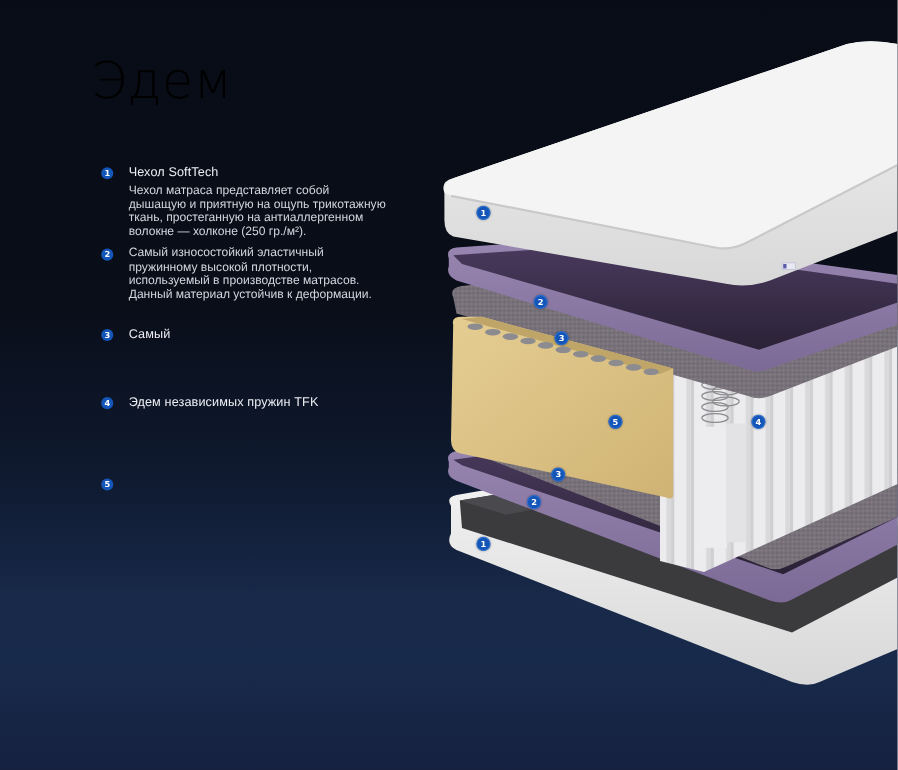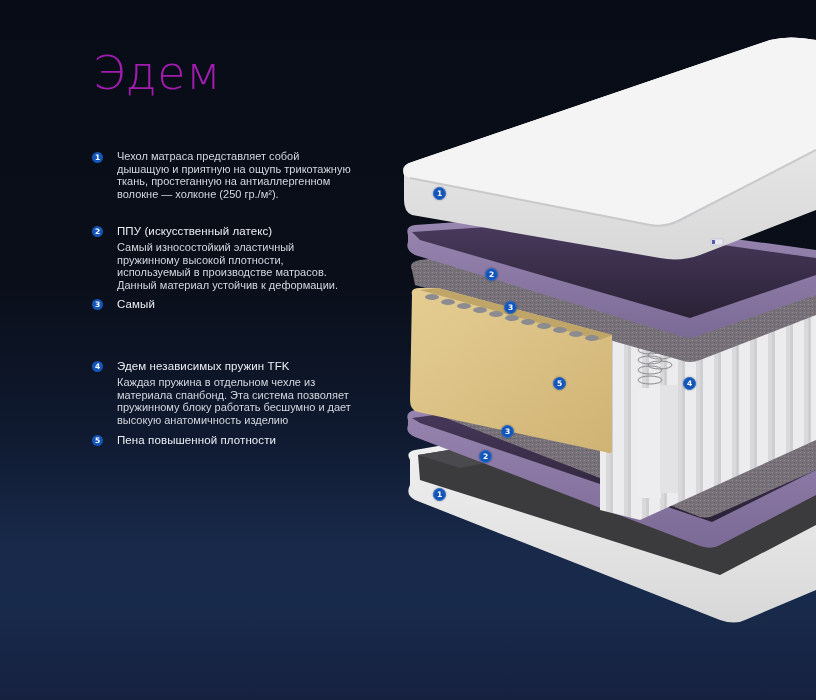--- a/index.html
+++ b/index.html
@@ -3,24 +3,24 @@
 <meta charset="utf-8">
 <style>
   html, body { margin:0; padding:0; }
   body {
     width:816px; height:700px; overflow:hidden; position:relative;
     background: linear-gradient(180deg, #080c16 0%, #090e19 40%, #0f1a30 62%, #18294a 78%, #182a4b 86%, #162140 100%);
     font-family: "Liberation Sans", "DejaVu Sans", sans-serif;
     color:#e6e8ee;
   }
   .title {
-    position:absolute; left:93px; top:50px;
+    position:absolute; left:83px; top:50px;
     font-family: "DejaVu Sans", sans-serif;
     font-weight:200; font-size:46px; letter-spacing:0.5px;
-    color:#a21caf; line-height:1; 
+    color:#000000; line-height:1; 
     -webkit-text-stroke: 0;
   }
   .features { position:absolute; left:92px; top:150px; width:260px; }
   .feature { position:relative; padding-left:25px; }
   .badge {
     position:absolute; left:0; top:2px;
     width:11px; height:11px; border-radius:50%;
     background:#1456b8; color:#fff;
     font-size:7.5px; font-weight:bold; line-height:11px; text-align:center;
     font-family: "DejaVu Sans", sans-serif;
@@ -42,39 +42,37 @@
   }
 </style>
 </head>
 <body>
 
 <div class="title">Эдем</div>
 
 <div class="features">
   <div class="feature f1">
     <span class="badge">1</span>
+    <div class="f-title">Чехол SoftTech</div>
     <div class="f-desc">Чехол матраса представляет собой дышащую и приятную на ощупь трикотажную ткань, простеганную на антиаллергенном волокне — холконе (250 гр./м²).</div>
   </div>
   <div class="feature f2">
     <span class="badge">2</span>
-    <div class="f-title">ППУ (искусственный латекс)</div>
     <div class="f-desc">Самый износостойкий эластичный пружинному высокой плотности, используемый в производстве матрасов. Данный материал устойчив к деформации.</div>
   </div>
   <div class="feature f3">
     <span class="badge">3</span>
     <div class="f-title">Самый</div>
   </div>
   <div class="feature f4">
     <span class="badge">4</span>
     <div class="f-title">Эдем независимых пружин TFK</div>
-    <div class="f-desc">Каждая пружина в отдельном чехле из материала спанбонд. Эта система позволяет пружинному блоку работать бесшумно и дает высокую анатомичность изделию</div>
   </div>
   <div class="feature f5">
     <span class="badge">5</span>
-    <div class="f-title">Пена повышенной плотности</div>
   </div>
 </div>
 
 <div class="mattress">
   <svg width="421" height="600" viewBox="395 30 421 600" xmlns="http://www.w3.org/2000/svg">
     <defs>
       <linearGradient id="gCoverSide" x1="0" y1="0" x2="0" y2="1">
         <stop offset="0" stop-color="#f3f3f3"></stop>
         <stop offset="1" stop-color="#d8d8d8"></stop>
       </linearGradient>

